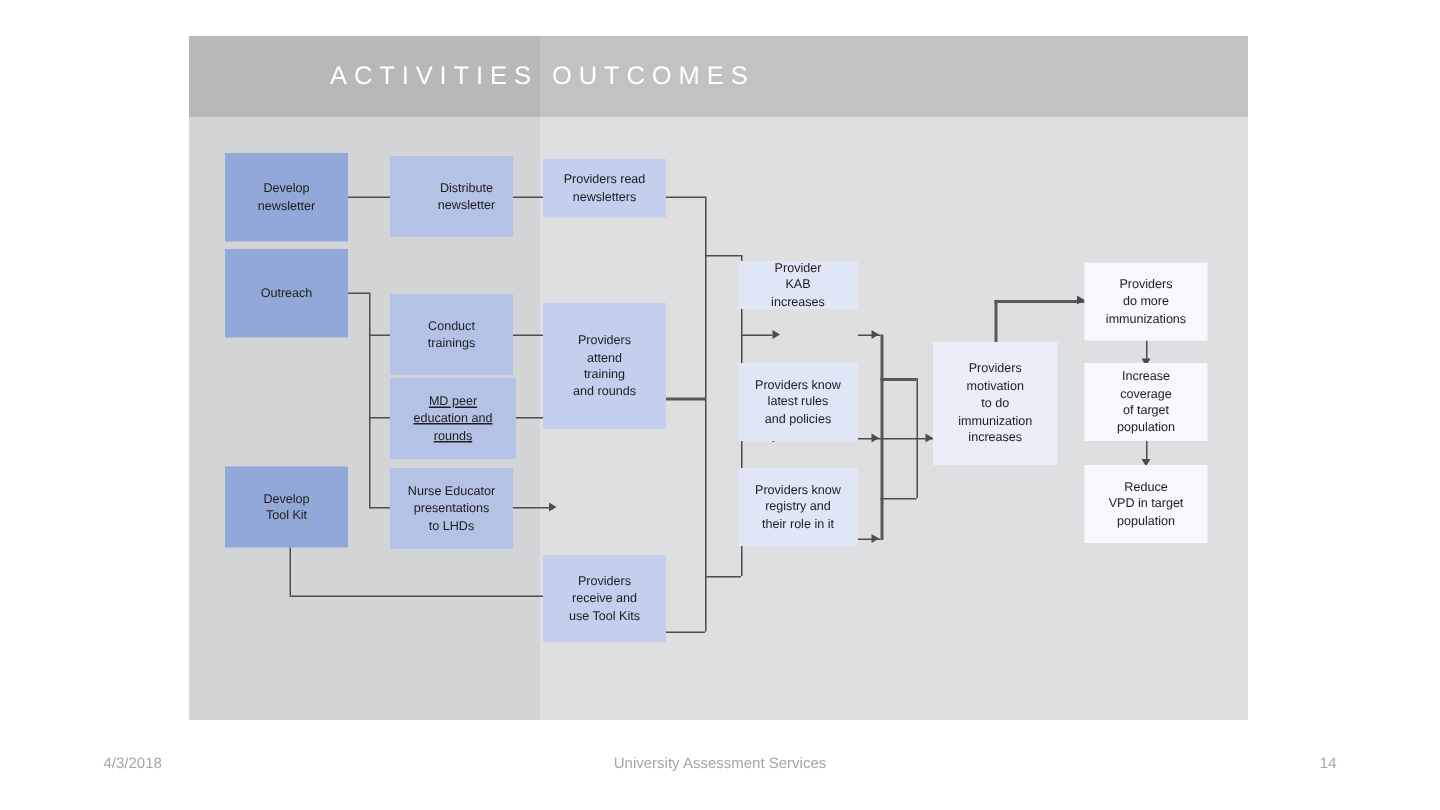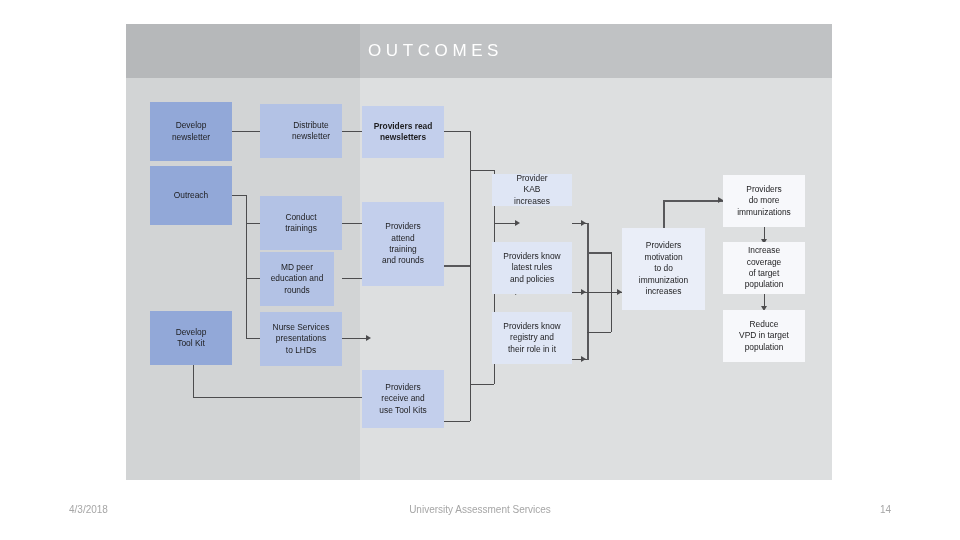--- a/index.html
+++ b/index.html
@@ -145,20 +145,21 @@
 
 <div id="slide">
 
   <div id="diagram">
 
     <div class="panel-left"></div>
     <div class="panel-right"></div>
     <div class="band-left"></div>
     <div class="band-right"></div>
 
+    <div class="band-label" id="label-activities">ACTIVITIES</div>
     <div class="band-label" id="label-outcomes">OUTCOMES</div>
 
     <div class="ln lnh" style="left:106px; top:107px; width:29px;"></div>
     <div class="arrow" style="left:135px; top:104px;"></div>
 
     <div class="ln lnh" style="left:106px; top:171px; width:14px;"></div>
     <div class="ln lnv" style="left:120px; top:171px; height:143px;"></div>
     <div class="ln lnh" style="left:120px; top:199px; width:15px;"></div>
     <div class="arrow" style="left:135px; top:196px;"></div>
     <div class="ln lnh" style="left:120px; top:254px; width:15px;"></div>
@@ -224,28 +225,28 @@
     <div class="nbox tier1" style="left:24px; top:78px; width:82px; height:59px;">Develop
 newsletter</div>
     <div class="nbox tier1" style="left:24px; top:142px; width:82px; height:59px;">Outreach</div>
     <div class="nbox tier1" style="left:24px; top:287px; width:82px; height:54px;">Develop
 Tool Kit</div>
 
     <div class="nbox tier2" style="left:134px; top:80px; width:82px; height:54px;padding-left:24px;">Distribute
 newsletter</div>
     <div class="nbox tier2" style="left:134px; top:172px; width:82px; height:54px;">Conduct
 trainings</div>
-    <div class="nbox tier2" style="left:134px; top:228px; width:74px; height:54px;">MD peer
+    <div class="nbox tier2" style="left:134px; top:228px; width:84px; height:54px;text-decoration:underline;">MD peer
 education and
 rounds</div>
-    <div class="nbox tier2" style="left:134px; top:288px; width:82px; height:54px;">Nurse Services
+    <div class="nbox tier2" style="left:134px; top:288px; width:82px; height:54px;">Nurse Educator
 presentations
 to LHDs</div>
 
-    <div class="nbox tier3" style="left:236px; top:82px; width:82px; height:52px;font-weight:bold;">Providers read
+    <div class="nbox tier3" style="left:236px; top:82px; width:82px; height:39px;">Providers read
 newsletters</div>
     <div class="nbox tier3" style="left:236px; top:178px; width:82px; height:84px;">Providers
 attend
 training
 and rounds</div>
     <div class="nbox tier3" style="left:236px; top:346px; width:82px; height:58px;">Providers
 receive and
 use Tool Kits</div>
 
     <div class="nbox tier4" style="left:366px; top:150px; width:80px; height:32px;">Provider

